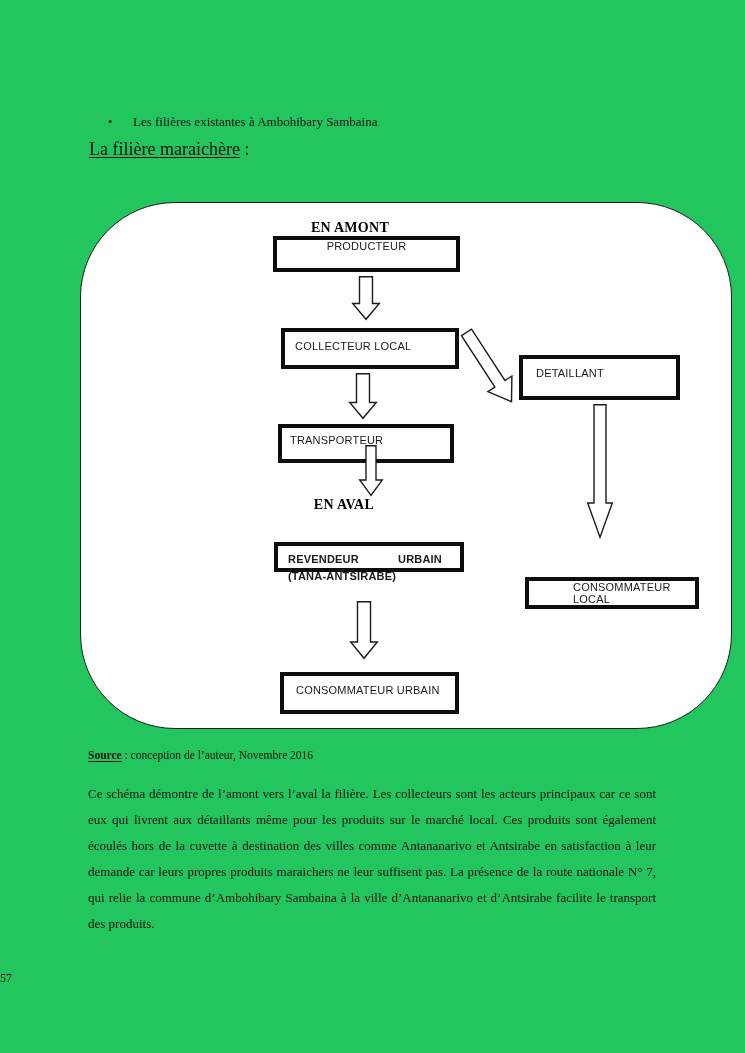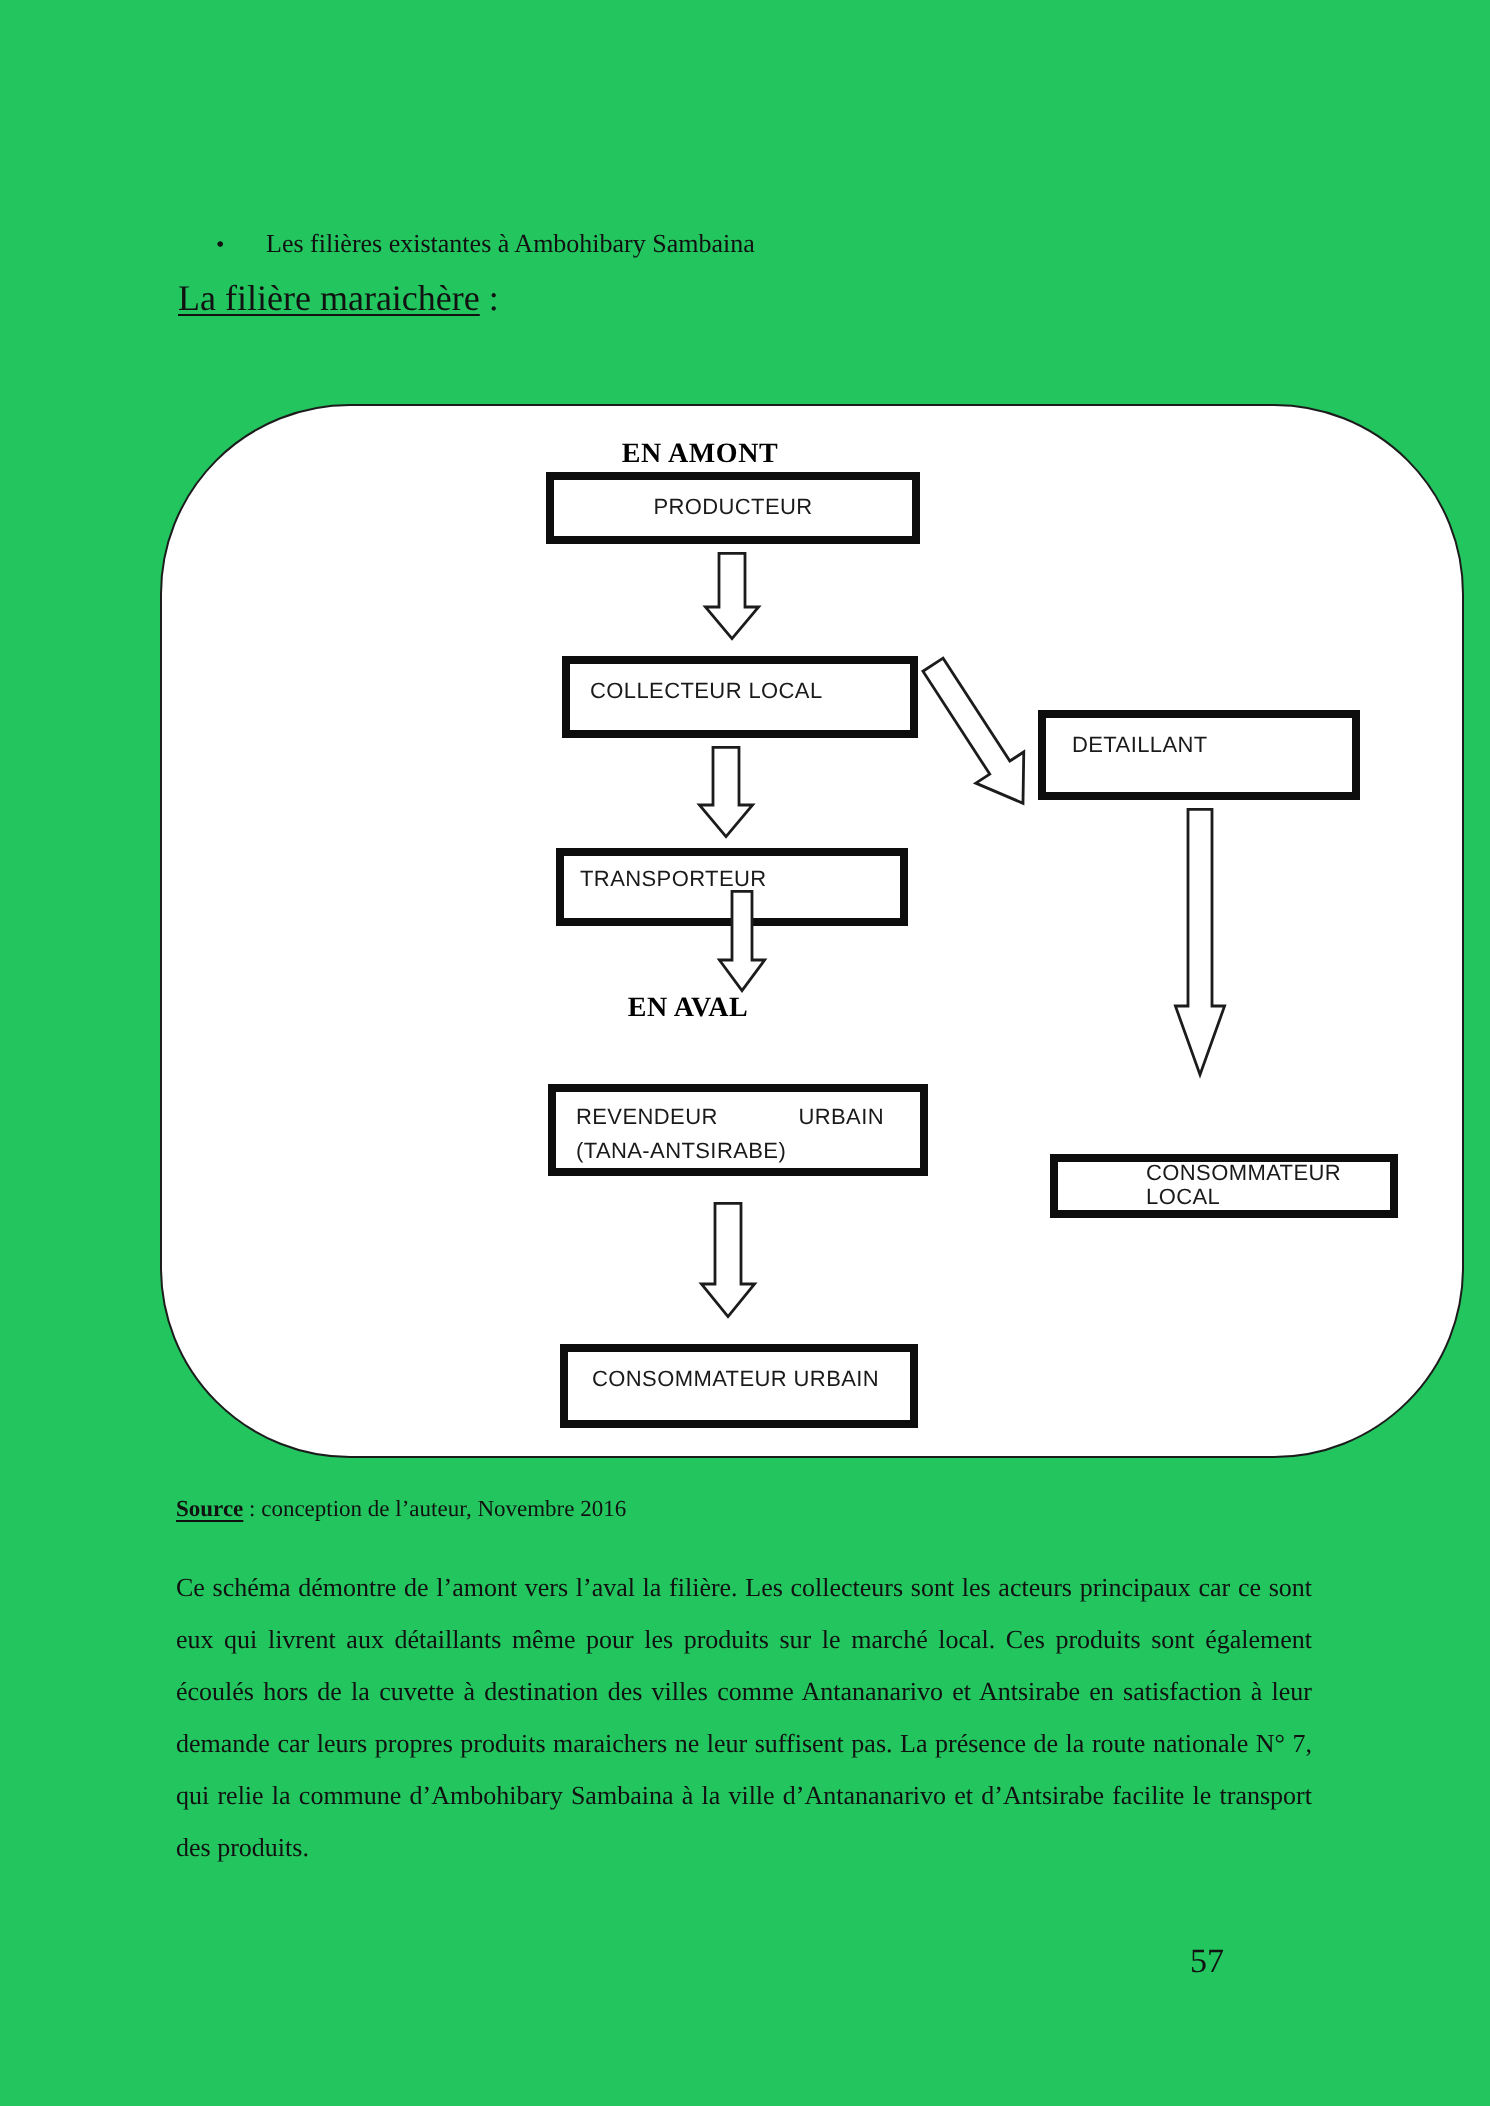--- a/index.html
+++ b/index.html
@@ -59,31 +59,32 @@
     border: 4px solid #0d0d0d;
     background: #fff;
     box-sizing: border-box;
     font-family: "Liberation Sans", sans-serif;
     font-size: 11px;
     letter-spacing: 0.2px;
     color: #1a1a1a;
   }
   .node-producteur {
     left: 273px; top: 236px; width: 187px; height: 36px;
-    display: flex; align-items: center; justify-content: center;
+    display: flex; justify-content: center;
   }
   .node-collecteur { left: 281px; top: 328px; width: 178px; height: 41px; padding: 8px 0 0 10px; }
   .node-detaillant { left: 519px; top: 355px; width: 161px; height: 45px; padding: 8px 0 0 13px; }
   .node-transporteur { left: 278px; top: 424px; width: 176px; height: 39px; padding: 6px 0 0 8px; }
   .node-revendeur {
-    left: 274px; top: 542px; width: 190px; height: 46px;
+    left: 274px; top: 542px; width: 190px; height: 30px;
     padding: 5px 18px 0 10px;
     text-align: justify;
     line-height: 16.5px;
     overflow-wrap: break-word;
+    font-weight: bold;
   }
   .node-consommateur-urbain { left: 280px; top: 672px; width: 179px; height: 42px; padding: 8px 0 0 12px; }
   .node-consommateur-local {
     left: 525px; top: 577px; width: 174px; height: 32px;
     display: flex; align-items: center; justify-content: center; padding-left: 44px;
   }
   .arrow { position: absolute; }
   .arrow svg { display: block; overflow: visible; }
   .arrow-1 { left: 352px; top: 276px; }
   .arrow-2 { left: 349px; top: 373px; }
@@ -111,22 +112,22 @@
     width: 568px;
     font-size: 13px;
     line-height: 26px;
     text-align: justify;
     margin: 0;
   }
   .page-number {
     position: absolute;
     left: 0; top: 971px;
     width: 612px;
-    text-align: right;
-    font-size: 17px;
+    text-align: left;
+    font-size: 12px;
   }
 </style>
 </head>
 <body>
 
 <div class="page">
 
   <div class="bullet-line">
     <span class="bullet">•</span><span>Les filières existantes à Ambohibary Sambaina</span>
   </div>

